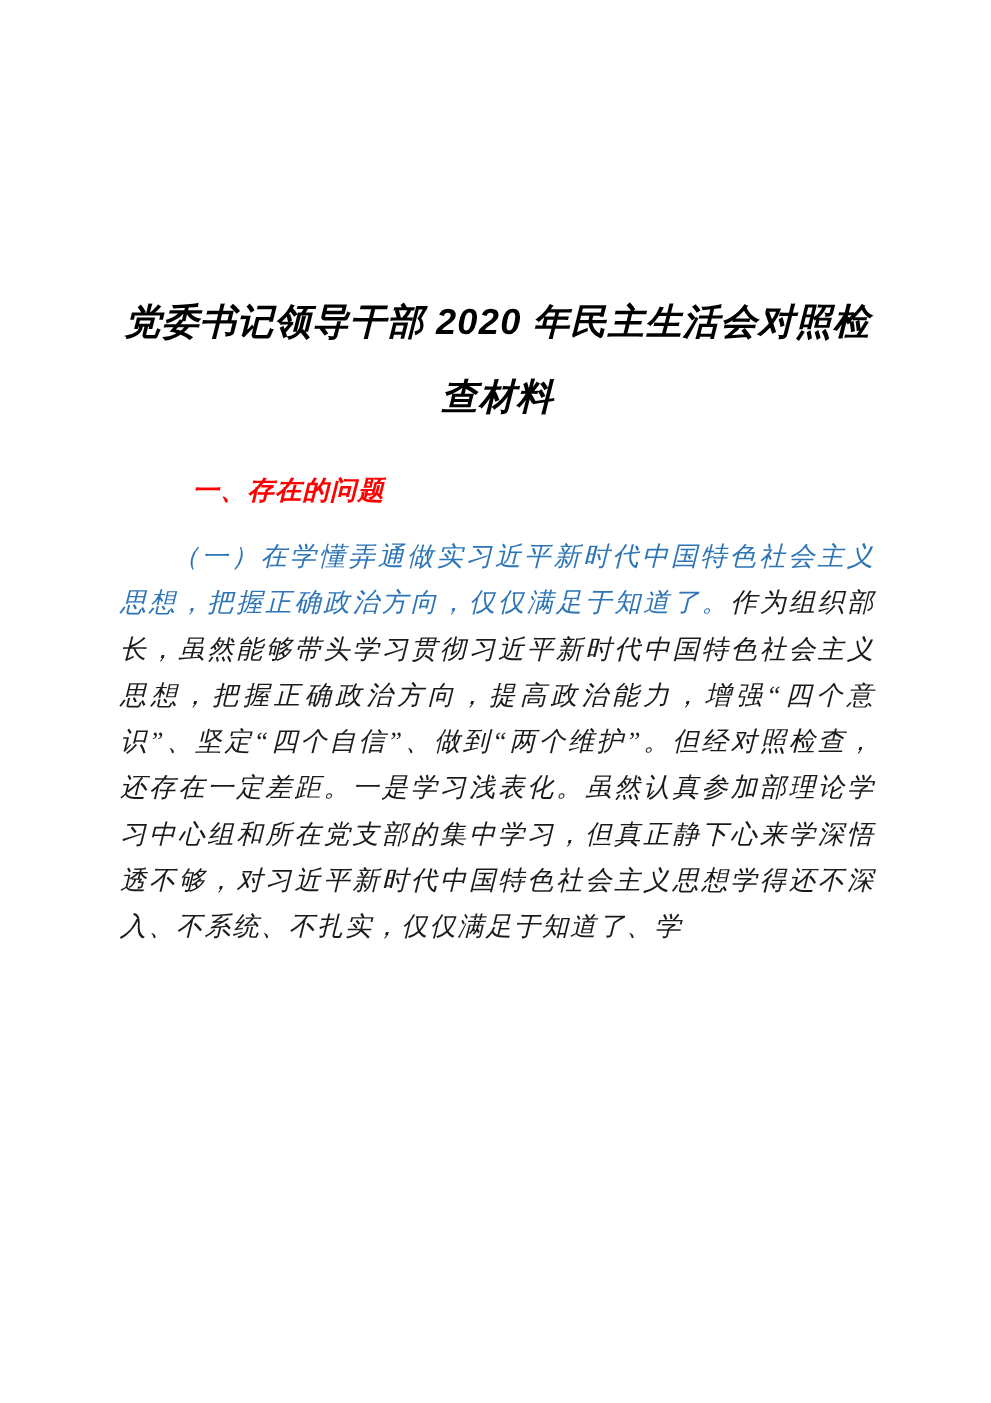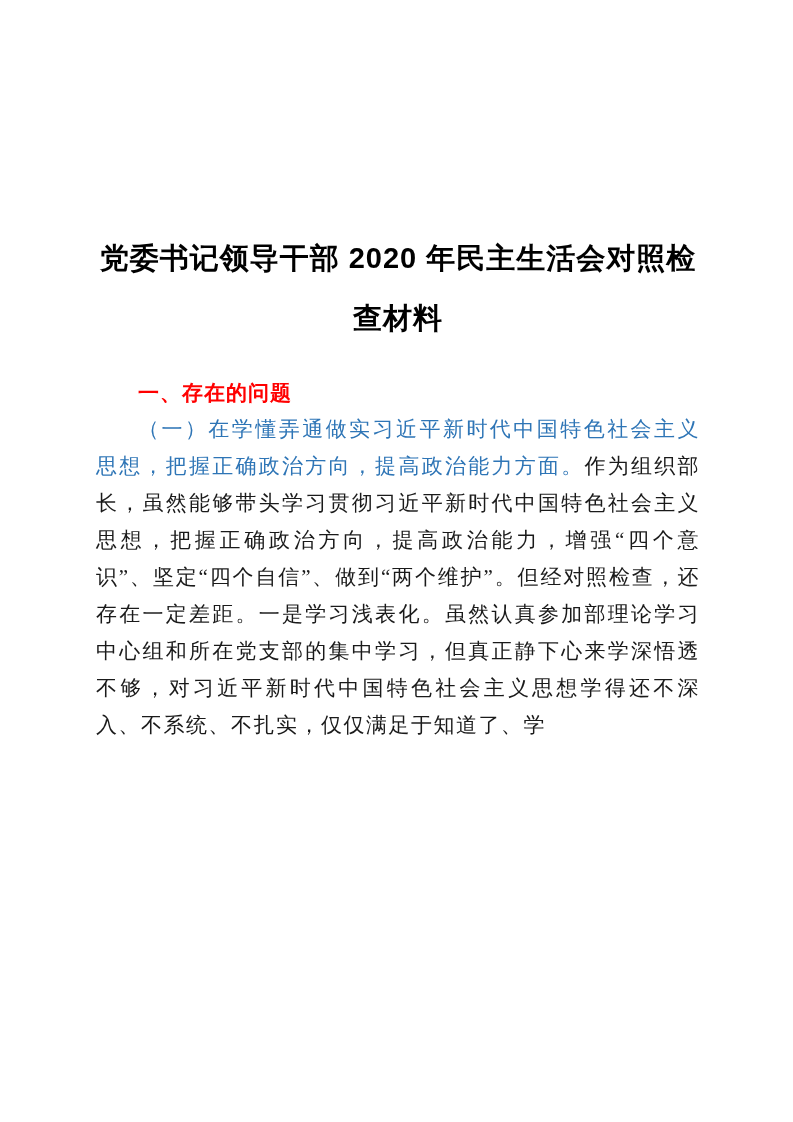--- a/index.html
+++ b/index.html
@@ -14,20 +14,21 @@
     background:#ffffff;
     font-family:"Liberation Serif","DejaVu Serif",serif;
   }
   .page{
     position:relative;
     width:793px;
     height:964px;
     margin:0 auto;
     background:var(--page-bg);
     overflow:hidden;
+    font-style:italic;
   }
   .doc{
     position:absolute;
     top:228px;
     left:96px;
     width:604px;
   }
   .doc-title{
     margin:0 0 26px 0;
     font-family:"Liberation Sans","DejaVu Sans",sans-serif;
@@ -41,21 +42,21 @@
   p.body-para{
     margin:0;
     font-size:21px;
     line-height:37px;
     color:var(--text-black);
     text-align:justify;
     text-indent:2em;
     letter-spacing:1.5px;
   }
   h2.section-heading{
-    margin:0;
+    margin:16px;
     font-family:"Liberation Sans","DejaVu Sans",sans-serif;
     font-weight:bold;
     font-size:21px;
     line-height:37px;
     color:var(--heading-red);
     text-indent:2em;
     letter-spacing:1px;
   }
   .lead-blue{
     color:var(--lead-blue);
@@ -65,16 +66,16 @@
 <body>
 
 <div class="page">
   <div class="doc">
 
     <h1 class="doc-title">党委书记领导干部 2020 年民主生活会对照检查材料</h1>
 
 
     <h2 class="section-heading">一、存在的问题</h2>
 
-    <p class="body-para"><span class="lead-blue">（一）在学懂弄通做实习近平新时代中国特色社会主义思想，把握正确政治方向，提高政治能力方面。</span><span>作为组织部长，虽然能够带头学习贯彻习近平新时代中国特色社会主义思想，把握正确政治方向，提高政治能力，增强“四个意识”、坚定“四个自信”、做到“两个维护”。但经对照检查，还存在一定差距。一是学习浅表化。虽然认真参加部理论学习中心组和所在党支部的集中学习，但真正静下心来学深悟透不够，对习近平新时代中国特色社会主义思想学得还不深入、不系统、不扎实，仅仅满足于知道了、学</span></p>
+    <p class="body-para"><span class="lead-blue">（一）在学懂弄通做实习近平新时代中国特色社会主义思想，把握正确政治方向，仅仅满足于知道了。</span><span>作为组织部长，虽然能够带头学习贯彻习近平新时代中国特色社会主义思想，把握正确政治方向，提高政治能力，增强“四个意识”、坚定“四个自信”、做到“两个维护”。但经对照检查，还存在一定差距。一是学习浅表化。虽然认真参加部理论学习中心组和所在党支部的集中学习，但真正静下心来学深悟透不够，对习近平新时代中国特色社会主义思想学得还不深入、不系统、不扎实，仅仅满足于知道了、学</span></p>
 
   </div>
 </div>
 
 </body></html>

